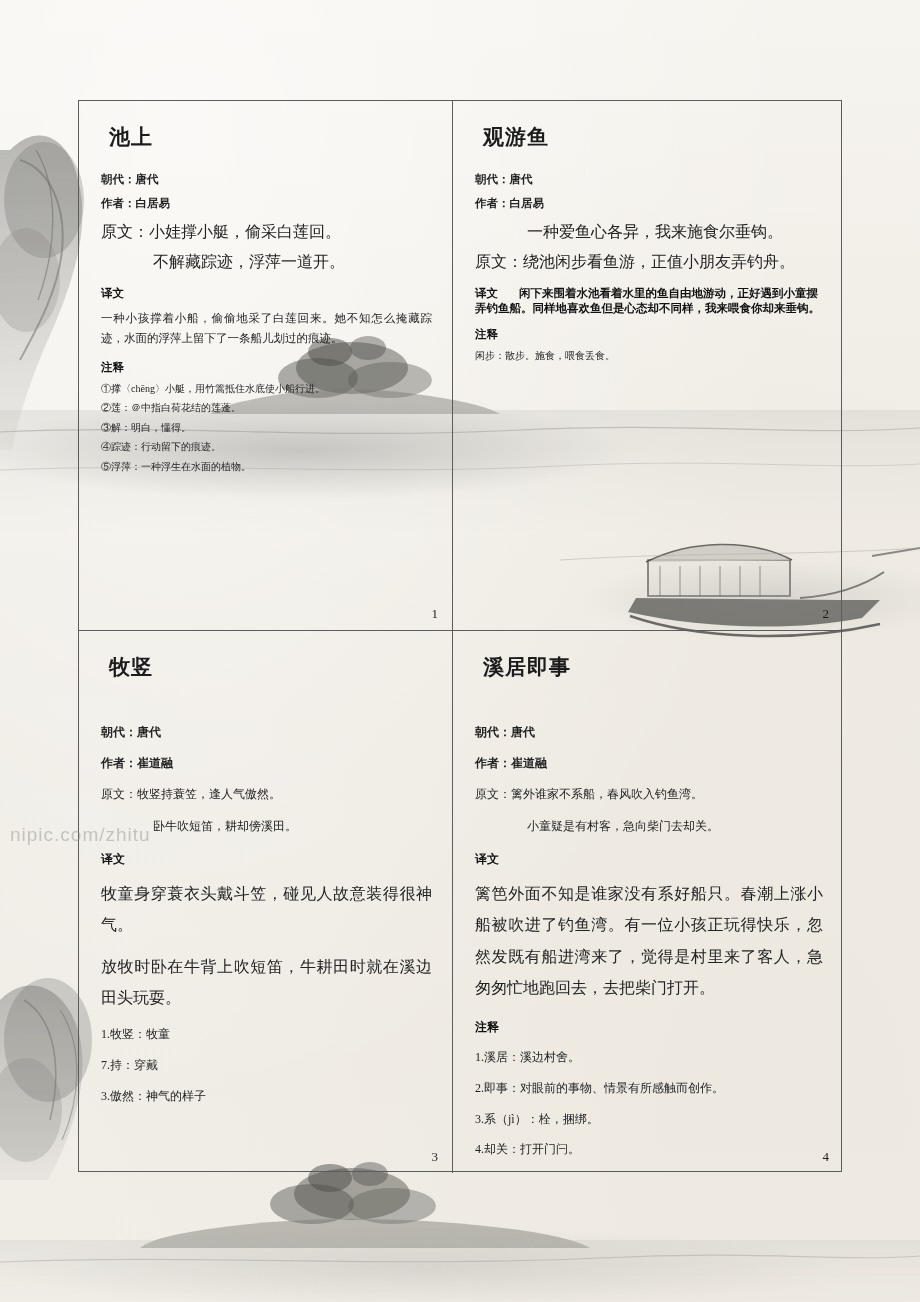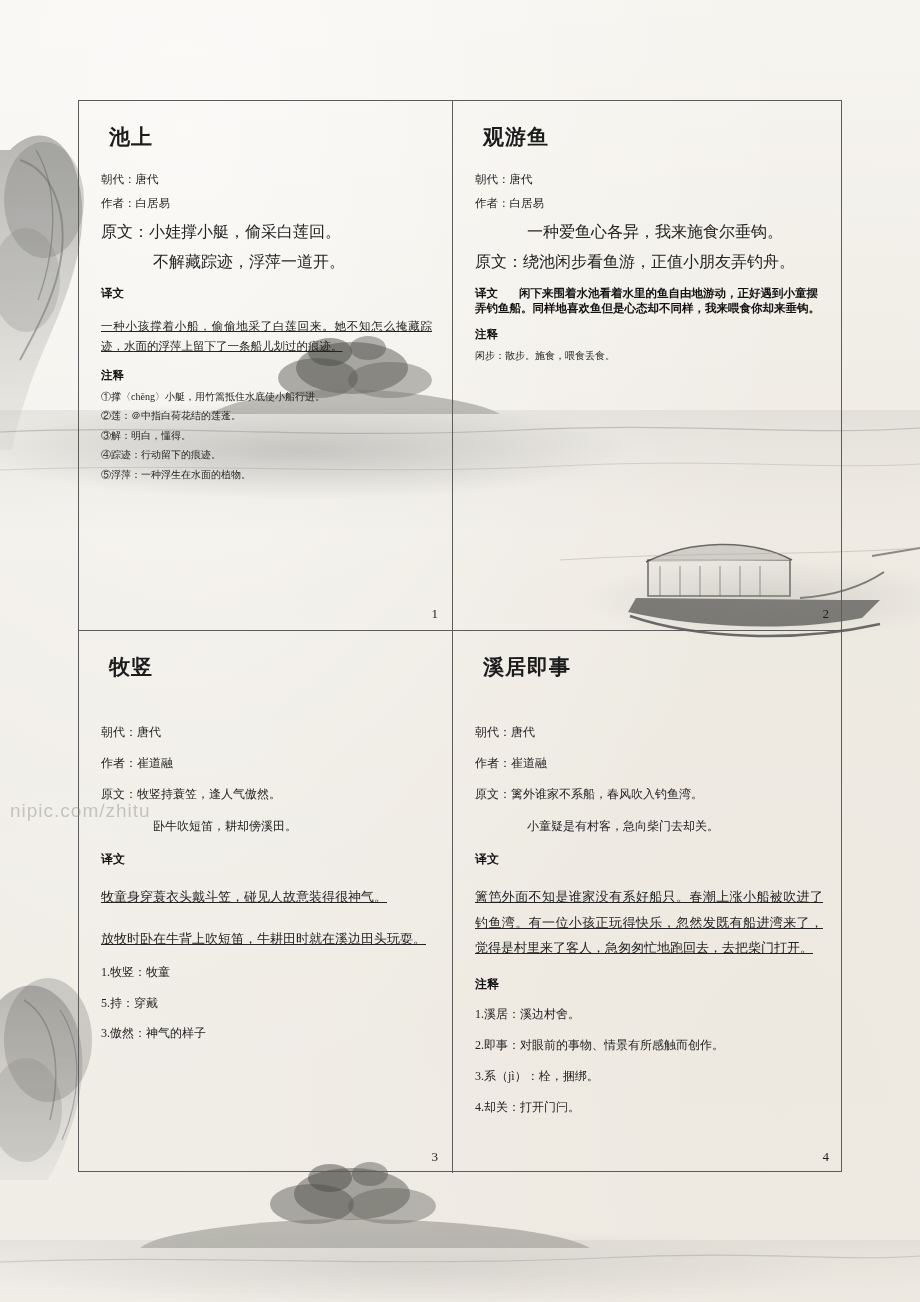--- a/index.html
+++ b/index.html
@@ -30,21 +30,21 @@
       radial-gradient(ellipse at 20% 10%, rgba(255,255,255,.55), rgba(255,255,255,0) 60%),
       radial-gradient(ellipse at 85% 85%, rgba(235,230,220,.6), rgba(255,255,255,0) 65%),
       linear-gradient(180deg, #f6f4ef 0%, #efece5 45%, #f1eee8 100%);
     z-index: 0;
   }
 
   
   #watermark {
     position: absolute;
     left: 10px;
-    top: 800px;
+    top: 824px;
     font-size: 19px;
     color: rgba(140,140,135,0.45);
     letter-spacing: 1px;
     font-family: "Liberation Sans", sans-serif;
     z-index: 3;
   }
 
   
   #grid {
     position: absolute;
@@ -74,60 +74,60 @@
     color: #1c1c1c;
     margin: 0 0 20px 8px;
     letter-spacing: 1px;
     font-family: "Liberation Serif", serif;
   }
   .meta-line {
     font-size: 11.5px;
     color: #232323;
     margin: 0 0 7px 0;
     line-height: 1.5;
+    font-weight: bold;
   }
   .orig-line {
     font-size: 16px;
     color: #232323;
     margin: 0 0 6px 0;
     line-height: 1.55;
   }
   .orig-indent { padding-left: 52px; }
   .sec-head {
     font-size: 11.5px;
     font-weight: bold;
     color: #111;
     margin: 11px 0 6px 0;
   }
   .body-text {
     font-size: 11.5px;
     color: #232323;
     line-height: 1.72;
-    margin: 16px 0 4px 0;
+    margin: 8px 0 4px 0;
     text-align: justify;
-    text-decoration: underline;
   }
   .note-line {
     font-size: 10px;
     color: #232323;
     line-height: 1.66;
     margin: 0 0 3px 0;
   }
   .page-num {
     position: absolute;
     right: 14px;
     bottom: 8px;
     font-size: 13px;
     color: #1d1d1d;
   }
 
   
   .cell.loose .meta-line,
   .cell.loose .orig-line { margin-bottom: 13px; font-size: 12px; }
-  .cell.loose .body-text { font-size: 13px; line-height: 1.95; margin-bottom: 10px; }
+  .cell.loose .body-text { font-size: 16px; line-height: 1.95; margin-bottom: 10px; }
   .cell.loose .note-line { font-size: 12px; line-height: 1.9; margin-bottom: 8px; }
   .cell.loose .sec-head { margin: 16px 0 10px 0; font-size: 12px; }
   .cell.loose .poem-title { margin-bottom: 42px; }
 </style>
 </head>
 <body>
 
 <div class="paper-tex"></div>
 
 <div id="bg-art">
@@ -271,21 +271,21 @@
     <p class="orig-line">
       <span>原文：</span><span>牧竖持蓑笠，逢人气傲然。</span>
     </p>
     <p class="orig-line orig-indent">卧牛吹短笛，耕却傍溪田。</p>
 
     <div class="sec-head">译文</div>
     <p class="body-text">牧童身穿蓑衣头戴斗笠，碰见人故意装得很神气。</p>
     <p class="body-text">放牧时卧在牛背上吹短笛，牛耕田时就在溪边田头玩耍。</p>
 
     <p class="note-line">1.牧竖：牧童</p>
-    <p class="note-line">5.持：穿戴</p>
+    <p class="note-line">7.持：穿戴</p>
     <p class="note-line">3.傲然：神气的样子</p>
 
     <div class="page-num">3</div>
   </div>
 
   <div class="cell loose">
     <h2 class="poem-title">溪居即事</h2>
 
     <p class="meta-line">
       <span>朝代：</span><span>唐代</span>

